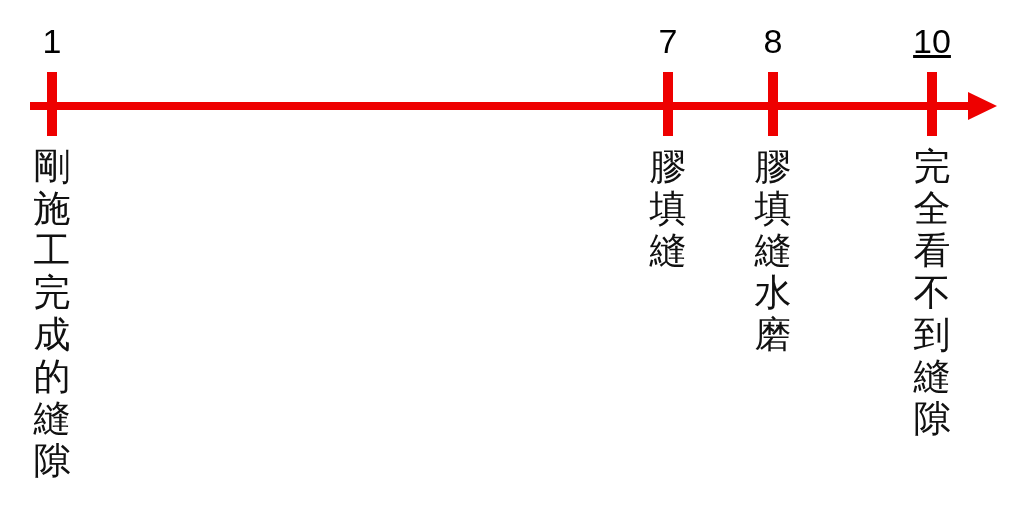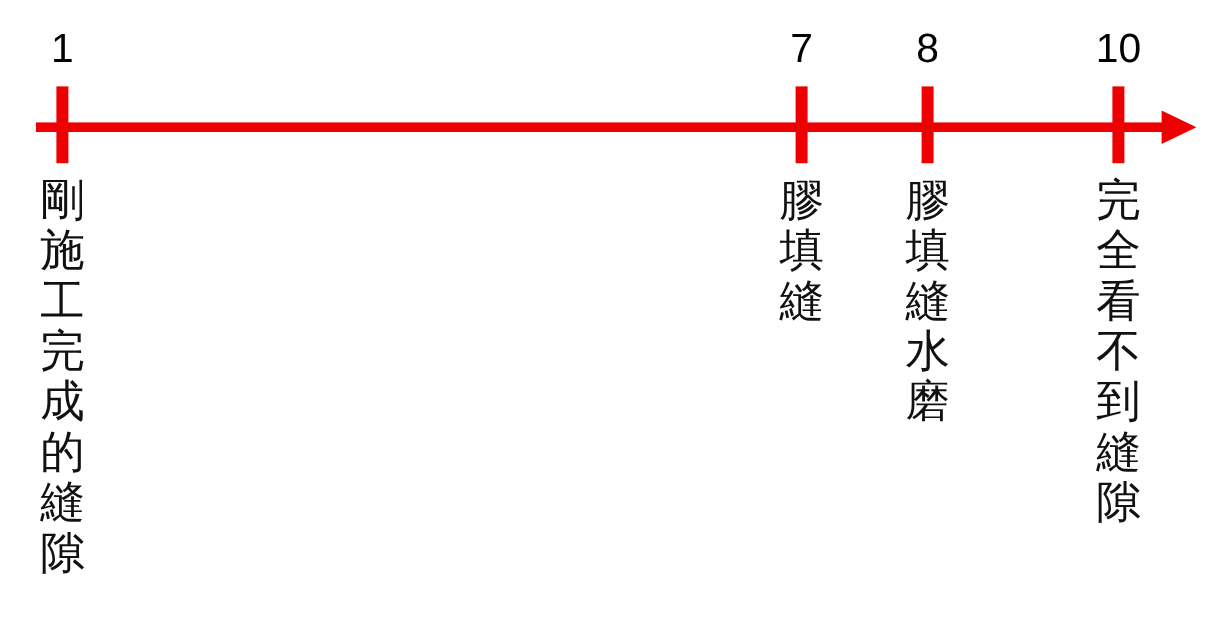--- a/index.html
+++ b/index.html
@@ -49,21 +49,21 @@
   <div class="tick-num" style="left:773px;">8</div>
   <div class="tick-label" style="left:773px;">
     <span>膠</span>
     <span>填</span>
     <span>縫</span>
     <span>水</span>
     <span>磨</span>
   </div>
 
   <div class="tick" style="left:927px;"></div>
-  <div class="tick-num" style="left:932px;">10</div>
+  <div class="tick-num" style="left:932px;text-decoration:underline;">10</div>
   <div class="tick-label" style="left:932px;">
     <span>完</span>
     <span>全</span>
     <span>看</span>
     <span>不</span>
     <span>到</span>
     <span>縫</span>
     <span>隙</span>
   </div>
 </div>

